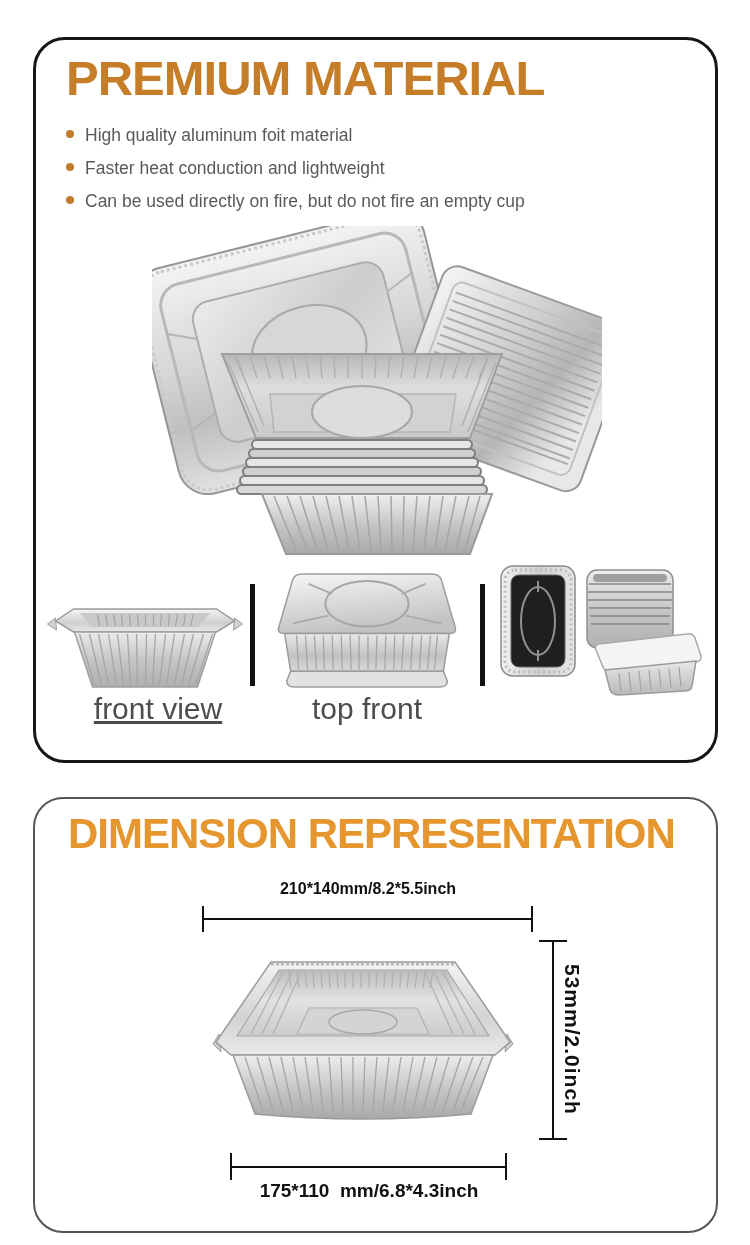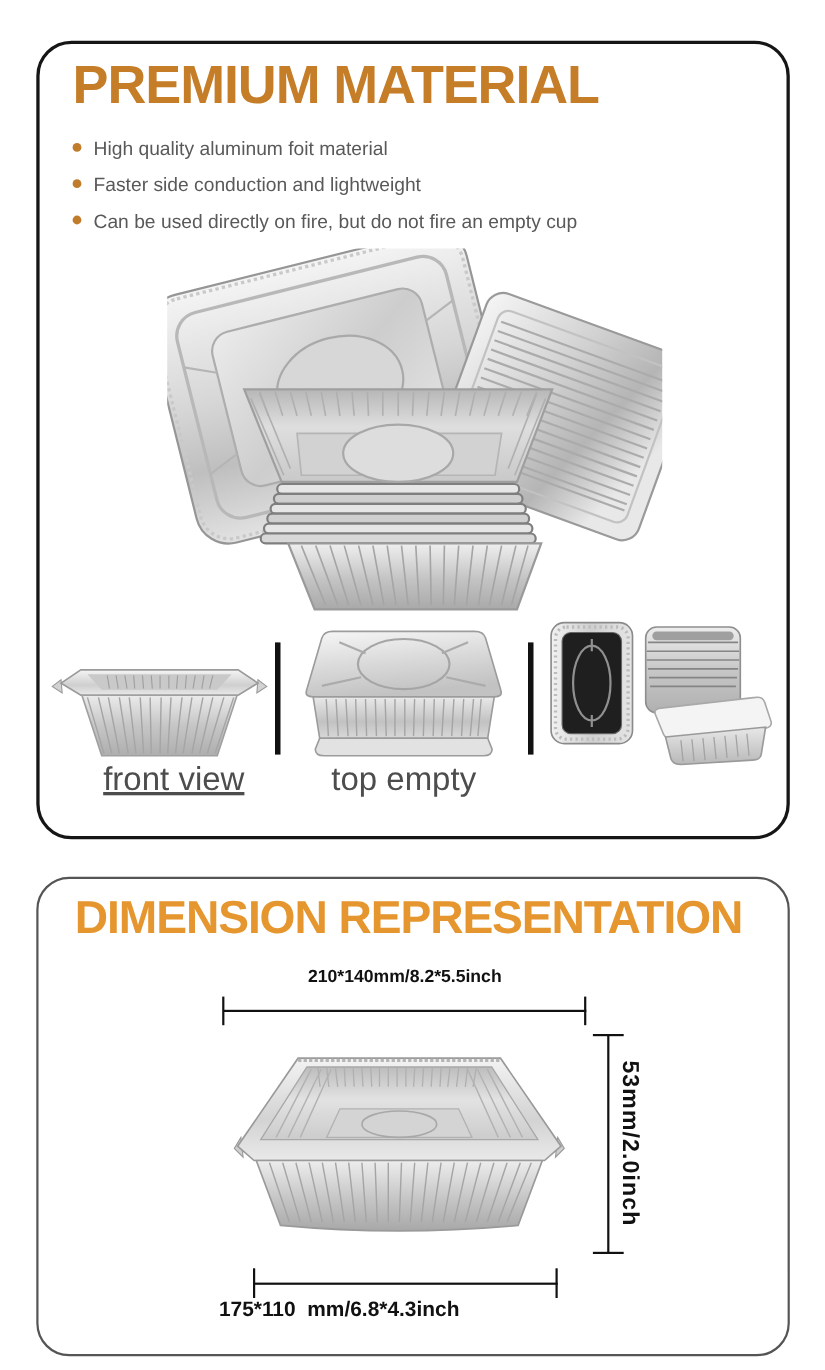--- a/index.html
+++ b/index.html
@@ -20,41 +20,41 @@
   }
   .bullets{position:absolute;left:66px;top:124px;width:610px;}
   .bullet{display:flex;align-items:baseline;margin-bottom:11px;font-size:17.5px;line-height:22px;color:var(--bullet-text,#595959);}
   .dot{flex:0 0 8px;width:8px;height:8px;border-radius:50%;background:var(--bullet-dot,#c07c2a);margin-right:11px;position:relative;top:-3px;}
   .imgbox{position:absolute;}
   .vdivider{position:absolute;width:5px;height:102px;top:584px;background:#111;}
   .viewlabel{position:absolute;top:692px;width:200px;text-align:center;font-size:30px;color:var(--view-label,#4d4d4d);letter-spacing:0px;white-space:nowrap;}
   .dim-line{position:absolute;background:var(--line,#111111);}
   .dim-label{position:absolute;font-weight:bold;color:#111;white-space:pre;}
   .dim-top-label{left:203px;top:880px;width:330px;text-align:center;font-size:16px;}
-  .dim-bottom-label{left:199px;top:1180px;width:340px;text-align:left;font-size:19px;}
+  .dim-bottom-label{left:199px;top:1180px;width:340px;text-align:center;font-size:19px;}
   .dim-height-label{left:560px;top:964px;writing-mode:vertical-rl;font-size:21px;letter-spacing:1px;}
   svg{display:block;}
 </style>
 </head>
 <body>
 
 <div class="canvas">
 
   <div class="card card1"></div>
 
   <div class="title1">PREMIUM MATERIAL</div>
 
   <div class="bullets">
     <div class="bullet">
       <span class="dot"></span>
       <span>High quality aluminum foit material</span>
     </div>
     <div class="bullet">
       <span class="dot"></span>
-      <span>Faster side conduction and lightweight</span>
+      <span>Faster heat conduction and lightweight</span>
     </div>
     <div class="bullet">
       <span class="dot"></span>
       <span>Can be used directly on fire, but do not fire an empty cup</span>
     </div>
   </div>
 
   <div class="imgbox" style="left:152px;top:226px;">
     <svg width="450" height="330" viewBox="0 0 450 330">
       <defs>
@@ -204,21 +204,21 @@
 
       <g>
         <path d="M104,82 L192,72 Q198,71 200,76 L206,94 Q207,99 201,100 L116,109 Q110,110 108,105 L101,88 Q99,83 104,82 Z" fill="#f4f4f4" stroke="#a9a9a9" stroke-width="1.5"></path>
         <path d="M110,108 L201,99 L197,124 Q196,129 189,129 L124,133 Q117,133 115,128 Z" fill="url(#svBox)" stroke="#9a9a9a" stroke-width="1.5"></path>
         <path d="M124,111 L126,130 M134,110 L136,130 M144,109 L146,129 M154,108 L156,128 M164,107 L166,127 M174,106 L176,126 M184,105 L186,125" stroke="#a3a3a3" stroke-width="1.2" fill="none"></path>
       </g>
     </svg>
   </div>
 
   <div class="viewlabel" style="left:58px;text-decoration:underline;">front view</div>
-  <div class="viewlabel" style="left:267px;">top empty</div>
+  <div class="viewlabel" style="left:267px;">top front</div>
 
   <div class="card card2"></div>
 
   <div class="title2">DIMENSION REPRESENTATION</div>
 
   <div class="dim-label dim-top-label">210*140mm/8.2*5.5inch</div>
   <div class="dim-line" style="left:203px;top:918px;width:330px;height:2px;"></div>
   <div class="dim-line" style="left:202px;top:906px;width:2px;height:26px;"></div>
   <div class="dim-line" style="left:531px;top:906px;width:2px;height:26px;"></div>
 

